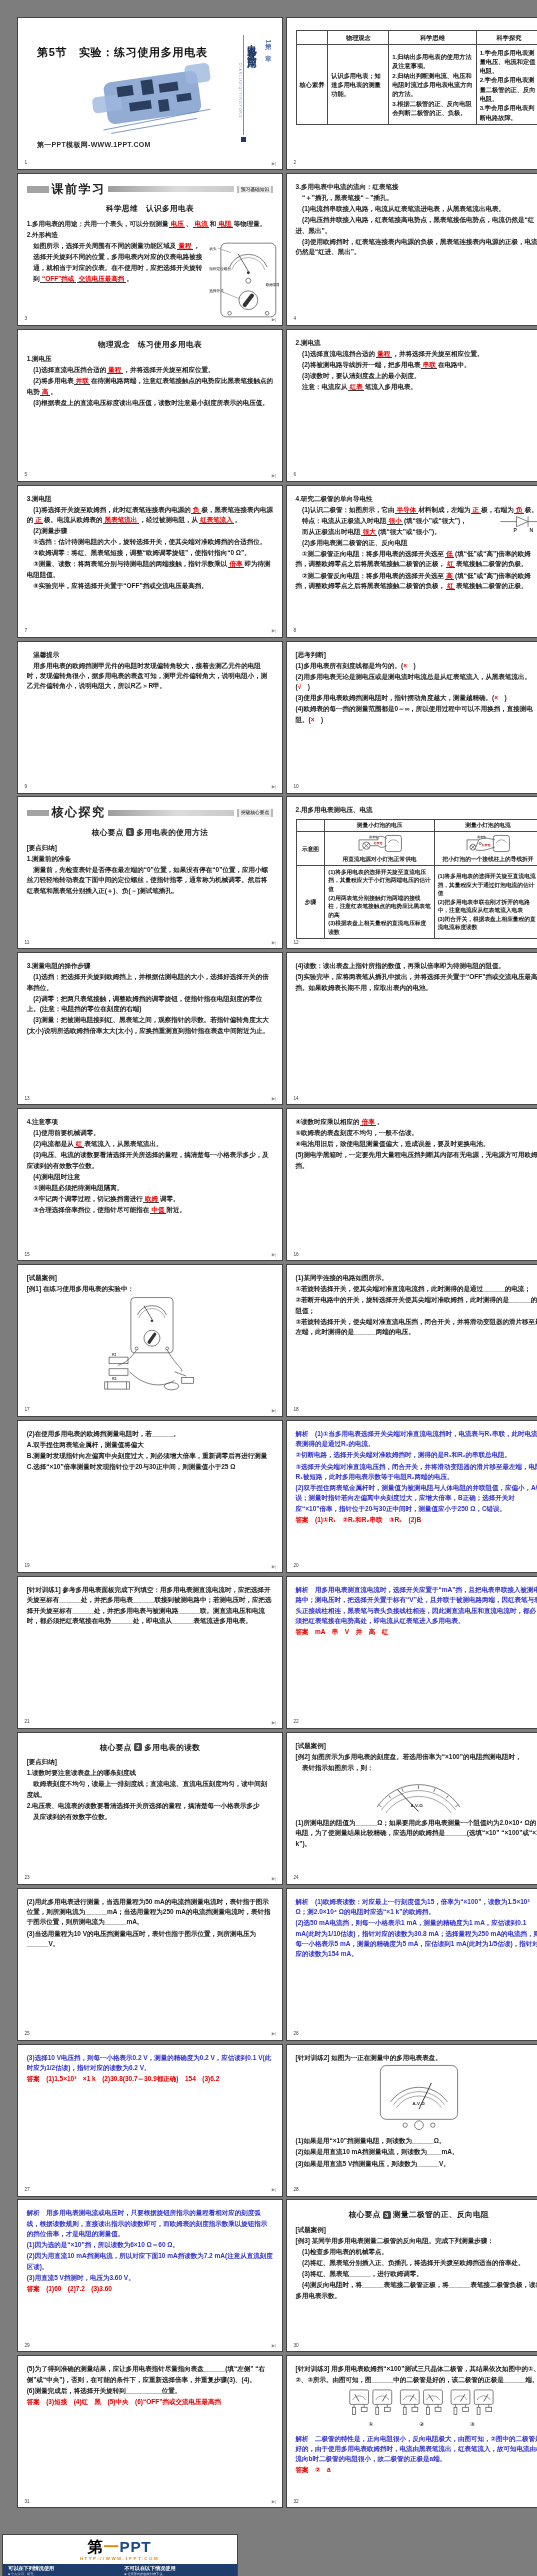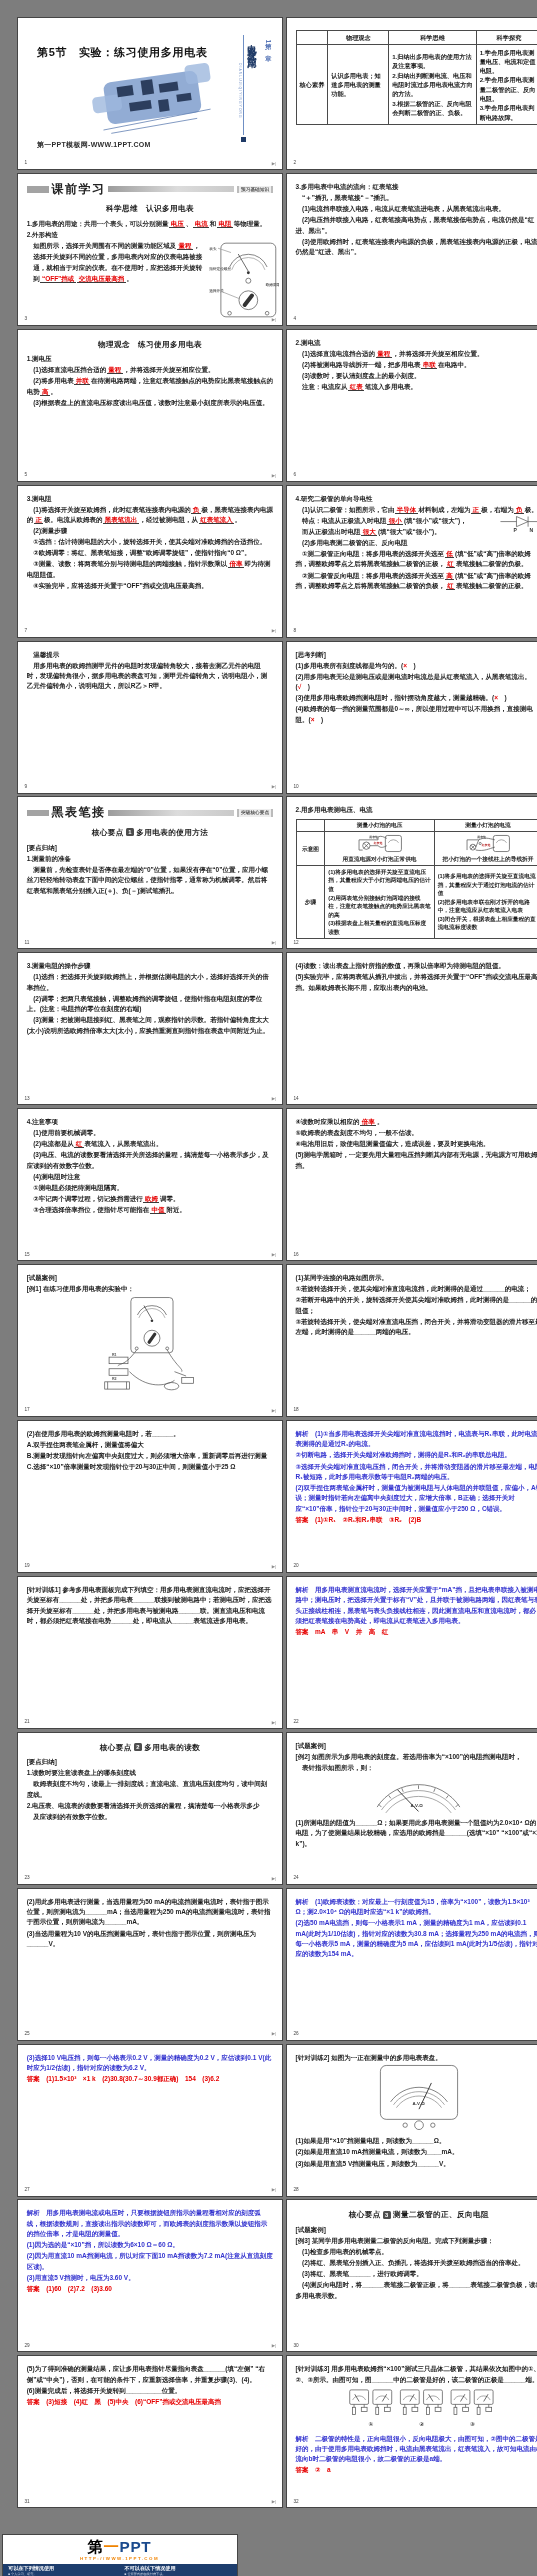--- a/index.html
+++ b/index.html
@@ -227,21 +227,21 @@
       <div class="ln"><span>(1)多用电表所有刻度线都是均匀的。(</span><span class="red">×</span><span>　)</span></div>
       <div class="ln"><span>(2)用多用电表无论是测电压或是测电流时电流总是从红表笔流入，从黑表笔流出。(</span><span class="red">√</span><span>　)</span></div>
       <div class="ln"><span>(3)使用多用电表欧姆挡测电阻时，指针摆动角度越大，测量越精确。(</span><span class="red">×</span><span>　)</span></div>
       <div class="ln"><span>(4)欧姆表的每一挡的测量范围都是0～∞，所以使用过程中可以不用换挡，直接测电阻。(</span><span class="red">×</span><span>　)</span></div>
       <div class="pgnum">10</div>
       <div class="navic">▶|</div>
     </div>
     <div class="slide">
       <div class="hdr">
         <span class="blk"></span>
-        <span class="hl">黑表笔接</span>
+        <span class="hl">核心探究</span>
         <span class="bar"></span>
         <span class="hr">突破核心要点</span>
       </div>
       <div class="ln t">核心要点<span class="bnum">1</span>多用电表的使用方法</div>
       <div class="ln h"><span>[要点归纳]</span></div>
       <div class="ln h"><span>1.测量前的准备</span></div>
       <div class="ln"><span>　测量前，先检查表针是否停在最左端的“0”位置，如果没有停在“0”位置，应用小螺丝刀轻轻地转动表盘下面中间的定位螺丝，使指针指零，通常称为机械调零。然后将红表笔和黑表笔分别插入正(＋)、负(－)测试笔插孔。</span></div>
       <div class="pgnum">11</div>
       <div class="navic">▶|</div>
     </div>

